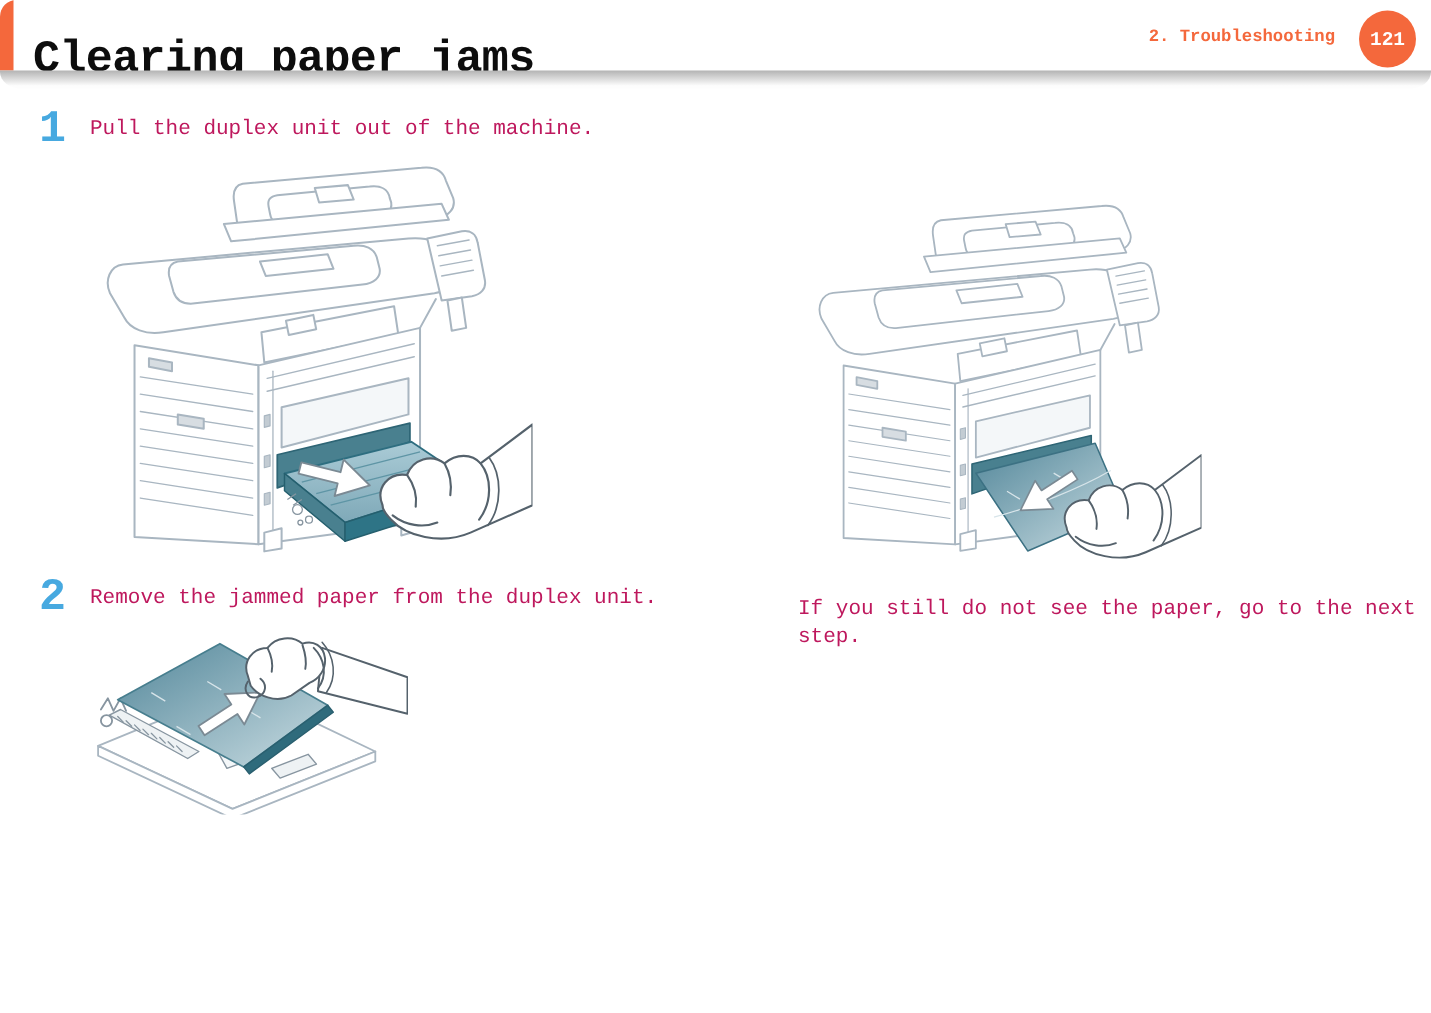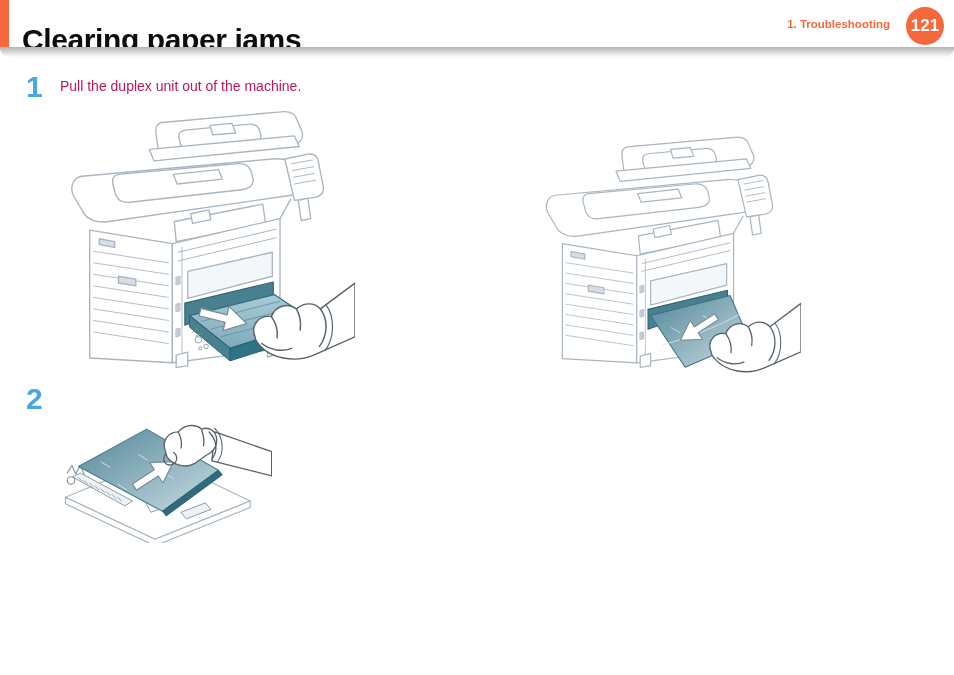--- a/index.html
+++ b/index.html
@@ -1,32 +1,32 @@
 <!DOCTYPE html>
 <html><head>
 <meta charset="utf-8">
 <style>
   html,body{margin:0;padding:0;background:#ffffff;}
   .page{
     position:relative;width:954px;height:675px;background:#ffffff;overflow:hidden;
-    font-family:Liberation Sans, sans-serif;color:#222;
+    font-family:Liberation Mono, monospace;color:#222;border-radius:11px;
   }
   
   .accent-bar{position:absolute;left:0;top:0;width:9px;height:47px;background:#f4683c;}
   .page-title{
     position:absolute;left:22px;top:3px;font-size:30px;font-weight:bold;
     color:#0d0d0d;letter-spacing:-0.4px;white-space:nowrap;
   }
   .section-label{
     position:absolute;top:18px;right:64px;font-size:11.5px;font-weight:bold;color:#f4683c;
     white-space:nowrap;
   }
   .page-badge{
     position:absolute;top:7px;right:10px;width:38px;height:38px;border-radius:50%;
-    background:#f4683c;color:#ffffff;font-size:17px;font-weight:bold;
+    background:#f4683c;color:#ffffff;font-size:13px;font-weight:bold;
     display:flex;align-items:center;justify-content:center;
   }
   .header-rule{
     position:absolute;top:47px;left:0;width:954px;height:12px;
     background:linear-gradient(to bottom,#b3b3b3,#fdfdfd 85%);
     border-radius:0 0 14px 14px / 0 0 11px 11px;
   }
   
   .step-num{
     position:absolute;font-size:30px;line-height:1;font-weight:bold;color:#47a9e0;
@@ -37,21 +37,21 @@
   svg{display:block;}
   .illu{position:absolute;}
 </style>
 </head>
 <body>
 
 <div class="page">
 
   <div class="accent-bar"></div>
   <h1 class="page-title">Clearing paper jams</h1>
-  <div class="section-label">1. Troubleshooting</div>
+  <div class="section-label">2. Troubleshooting</div>
   <div class="page-badge">121</div>
   <div class="header-rule"></div>
 
   <svg width="0" height="0" style="position:absolute" aria-hidden="true">
     <defs>
       <linearGradient id="gradTray" x1="0" y1="0" x2="0" y2="1">
         <stop offset="0" stop-color="#aacbd6"></stop>
           <stop offset="1" stop-color="#7fa9b8"></stop>
       </linearGradient>
       <linearGradient id="gradSheet" x1="0" y1="0" x2="1" y2="1">
@@ -119,20 +119,21 @@
         <path d="M140 236 L146 232 M144 240 L150 236" fill="none"></path>
       </g>
     </g>
     <g transform="rotate(14 172 220)">
       <path d="M148 216 L176 216 L176 207 L198 220 L176 233 L176 224 L148 224 Z" fill="#ffffff" stroke="#7b8a94" stroke-width="1.3" stroke-linejoin="round"></path>
     </g>
     <use href="#hand"></use>
   </svg>
 
   <span class="step-num" style="left:26px;top:384px">2</span>
+  <p class="body-text" style="left:60px;top:390px;width:420px">Remove the jammed paper from the duplex unit.</p>
 
   <svg class="illu" style="left:52px;top:417px" width="220" height="126" viewBox="0 0 235 135" role="img">
     <g fill="#ffffff" stroke="#a9b6c1" stroke-width="1.3" stroke-linejoin="round" stroke-linecap="round">
       <path d="M14 86 L116 44 L212 90 L110 131 Z"></path>
       <path d="M14 86 L14 93 L110 138 L212 97 L212 90 L110 131 Z"></path>
       <path d="M16 60 L21 52 L25 61 L30 52 L34 61" fill="none" stroke="#8795a0"></path>
       <circle cx="20" cy="68" r="4" stroke="#8795a0"></circle>
       <path d="M22 64 L30 60 L86 90 L78 95 Z" fill="#eef2f4" stroke="#8795a0" stroke-width="1"></path>
       <path d="M28 65 L32 69 M34 68 L38 72 M40 71 L44 75 M46 74 L50 78 M52 77 L56 81 M58 80 L62 84 M64 83 L68 87 M70 86 L74 90" stroke="#8795a0" fill="none" stroke-width="0.9"></path>
       <path d="M96 84 L124 74 L134 92 L106 102 Z" fill="#f4f7f9" stroke="#8795a0" stroke-width="1"></path>
@@ -168,14 +169,15 @@
       <path d="M136 212 L228 189 L250 240 L176 272 Z" fill="url(#gradSheet)" stroke="#3c7183" stroke-width="1.2" stroke-linejoin="round"></path>
       <path d="M150 246 C180 238 216 224 240 210" stroke="#d7e4e9" stroke-width="1" fill="none"></path>
       <path d="M160 226 L170 232 M196 212 L206 218" stroke="#d7e4e9" stroke-width="1" fill="none"></path>
     </g>
     <g transform="rotate(147 193 226)">
       <path d="M170 222 L198 222 L198 213 L220 226 L198 239 L198 230 L170 230 Z" fill="#ffffff" stroke="#7b8a94" stroke-width="1.3" stroke-linejoin="round"></path>
     </g>
     <use href="#hand" transform="translate(0 14)"></use>
   </svg>
 
+  <p class="body-text" style="left:532px;top:397px;width:412px">If you still do not see the paper, go to the next step.</p>
 
 </div>
 
 </body></html>

